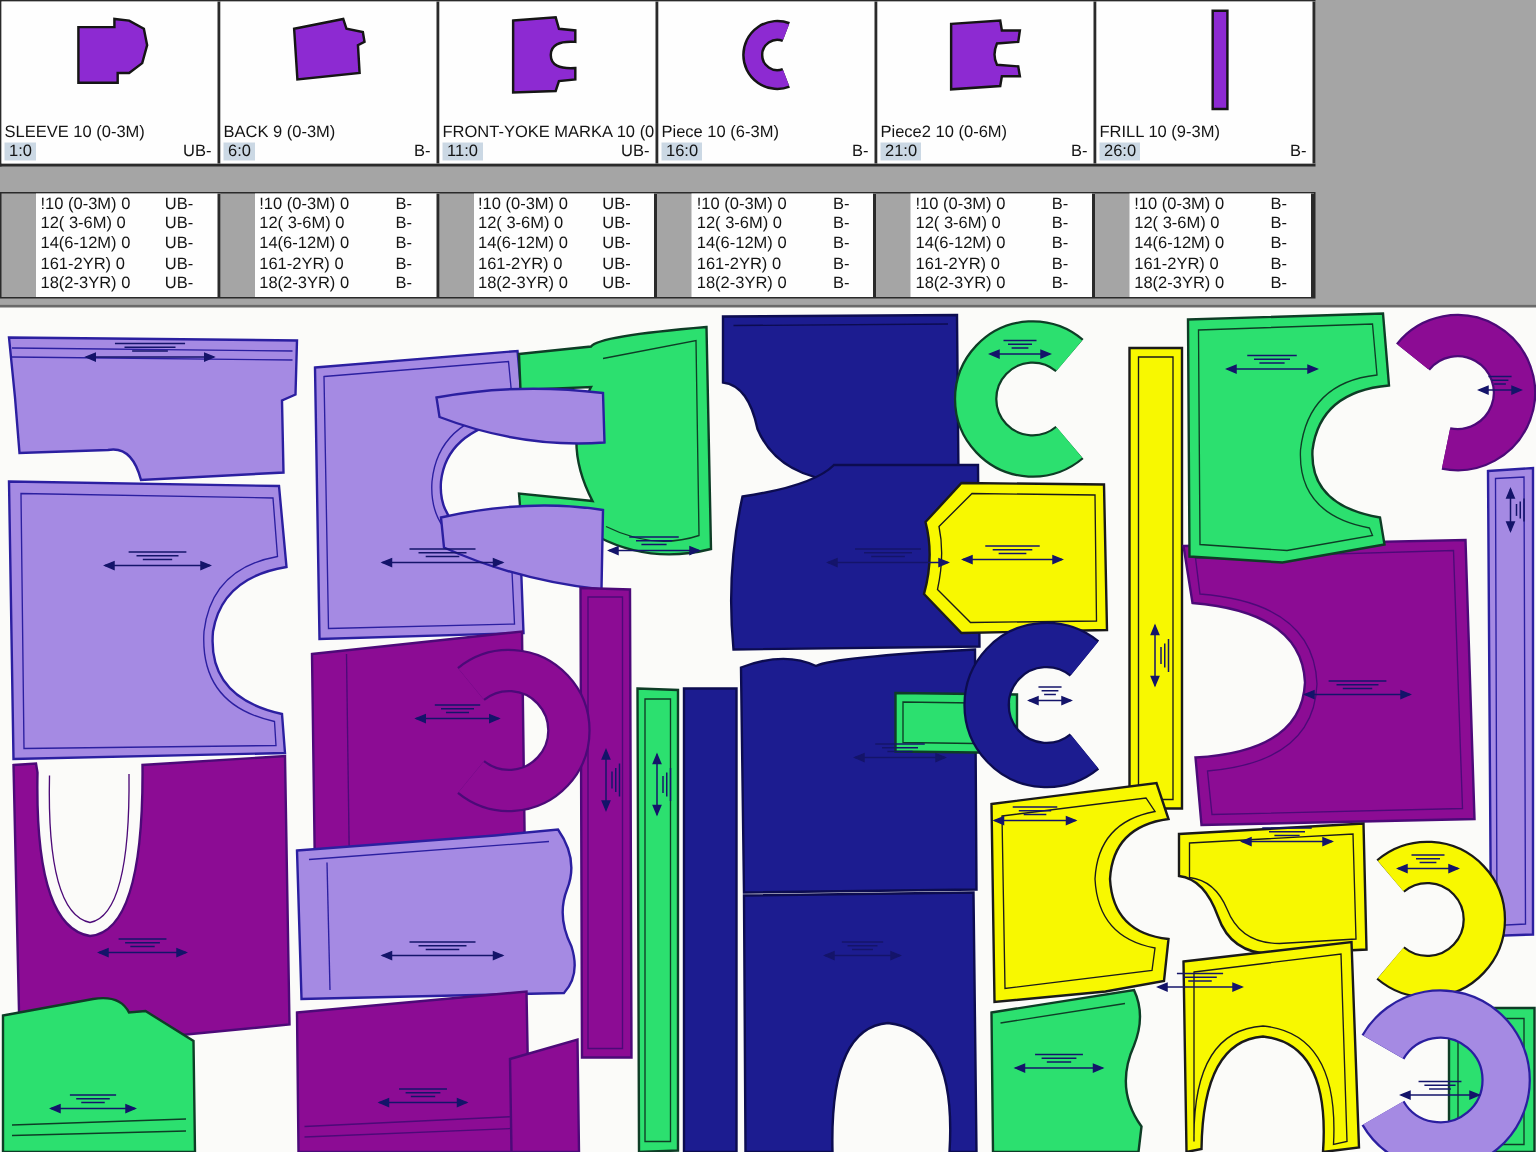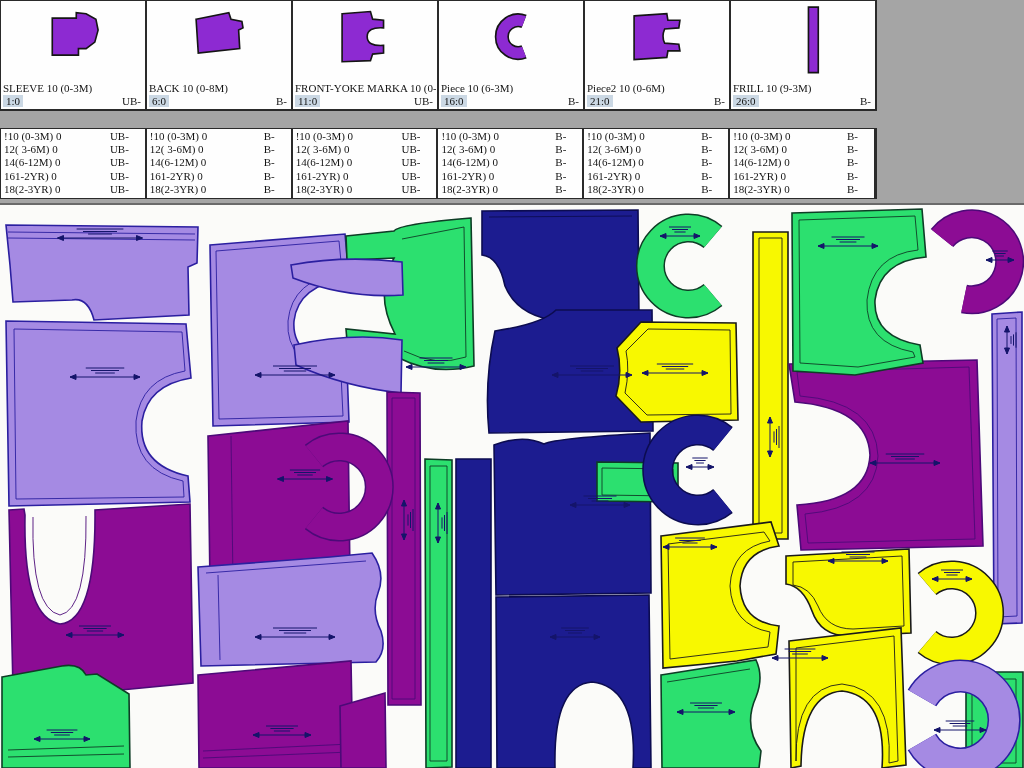--- a/index.html
+++ b/index.html
@@ -1,28 +1,28 @@
 <!DOCTYPE html>
 <html><head>
 <meta charset="utf-8">
 <style>
   html,body{margin:0;padding:0;}
   .screen{position:relative;width:1024px;height:768px;background:#a5a5a5;overflow:hidden;
-    font-family:Liberation Serif, serif;color:#141414;}
+    font-family:Liberation Sans, sans-serif;color:#141414;}
   .cards-row{position:absolute;top:0;left:0;width:877px;height:111px;display:flex;
     border-top:1px solid #2a2a2a;border-left:1px solid #2a2a2a;border-bottom:2px solid #2a2a2a;box-sizing:border-box;}
   .card{position:relative;width:146.2px;background:#fefefe;border-right:2px solid #2a2a2a;box-sizing:border-box;}
   .thumb{position:absolute;top:4px;left:50%;transform:translateX(-50%);}
   .card-name{position:absolute;left:2px;right:1px;top:81px;font-size:11px;white-space:nowrap;overflow:hidden;}
   .card-bottom{position:absolute;left:2px;right:4px;top:94px;display:flex;justify-content:space-between;font-size:11px;}
   .chip{background:#cbd8e4;padding:0 3px;}
   .sizes-row{position:absolute;top:128px;left:0;width:877px;height:71px;display:flex;
     border:1px solid #2a2a2a;box-sizing:border-box;}
   .sizebox{width:146.2px;background:#fefefe;border-right:2px solid #2a2a2a;box-sizing:border-box;
-    font-size:11px;line-height:13.2px;padding:1px 0 0 3px;}
+    font-size:11px;line-height:13.2px;padding:1px 0 0 3px;margin-left:23px;}
   .szrow{display:flex;white-space:pre;}
   .szsuffix{margin-left:auto;margin-right:16px;}
   .marker{position:absolute;top:203px;left:0;width:1024px;height:565px;background:#fbfbf9;
     border-top:2px solid #6a6a6a;box-sizing:border-box;}
   .marker svg{display:block;width:1024px;height:563px;}
 </style>
 </head>
 <body>
 
 <div class="screen">
@@ -34,21 +34,21 @@
         <div class="card-name">SLEEVE 10 (0-3M)</div>
         <div class="card-bottom">
           <span class="chip">1:0</span>
           <span>UB-</span>
         </div>
       </div>
       <div class="card">
         <svg class="thumb" width="80" height="72" viewBox="0 0 70 66">
           <path d="M14,13 L44,7 L46,13 L56,15 L57,21 L53,23 L54,40 L16,44 Z" fill="#8d2ad2" stroke="#151515" stroke-width="1.5"></path>
         </svg>
-        <div class="card-name">BACK 10 (0-8M)</div>
+        <div class="card-name">BACK 9 (0-3M)</div>
         <div class="card-bottom">
           <span class="chip">6:0</span>
           <span>B-</span>
         </div>
       </div>
       <div class="card">
         <svg class="thumb" width="80" height="72" viewBox="0 0 70 66">
           <path d="M14,8 L40,6 L42,13 L52,14 L52,21 Q37,20 37,29 Q37,38 52,37 L52,44 L42,45 L40,51 L14,52 Z" fill="#8d2ad2" stroke="#151515" stroke-width="1.5"></path>
         </svg>
         <div class="card-name">FRONT-YOKE MARKA 10 (0-3M)</div>

